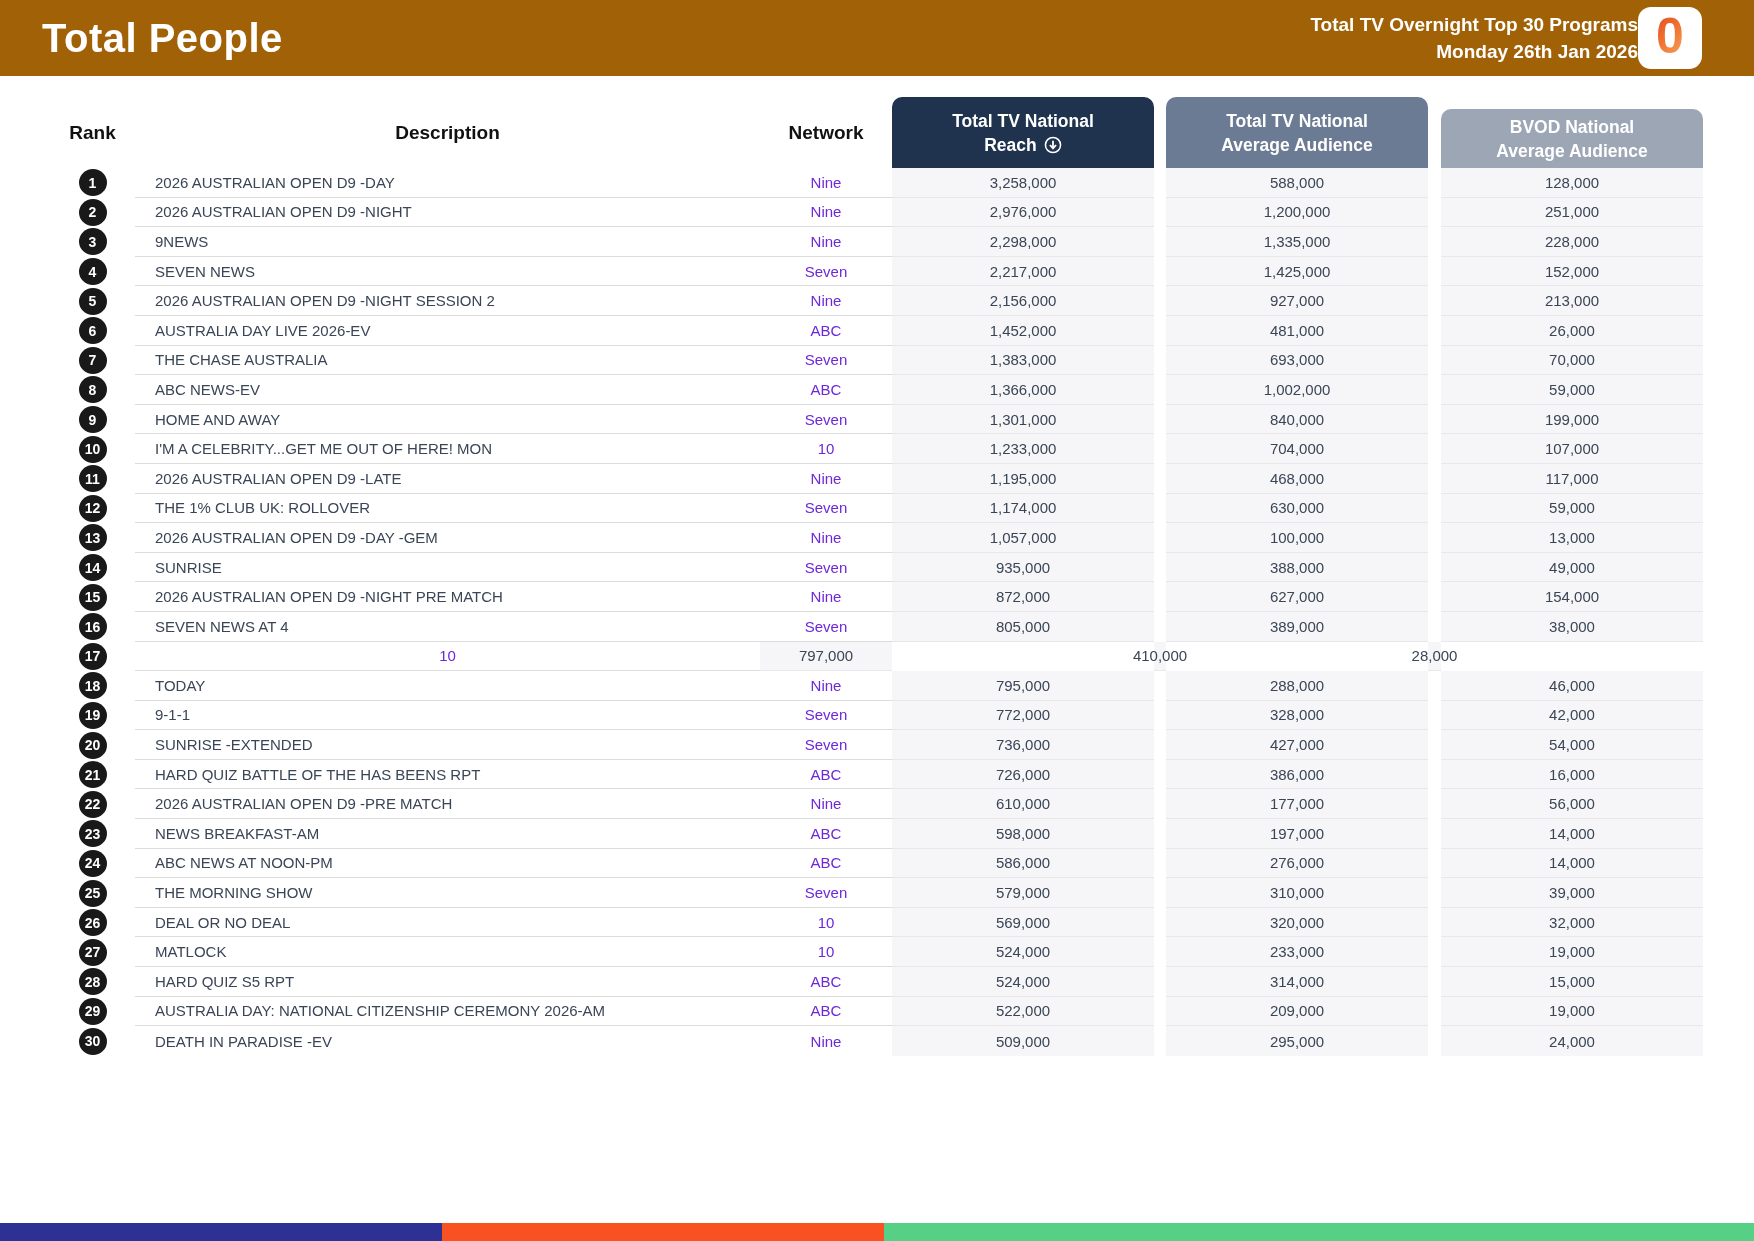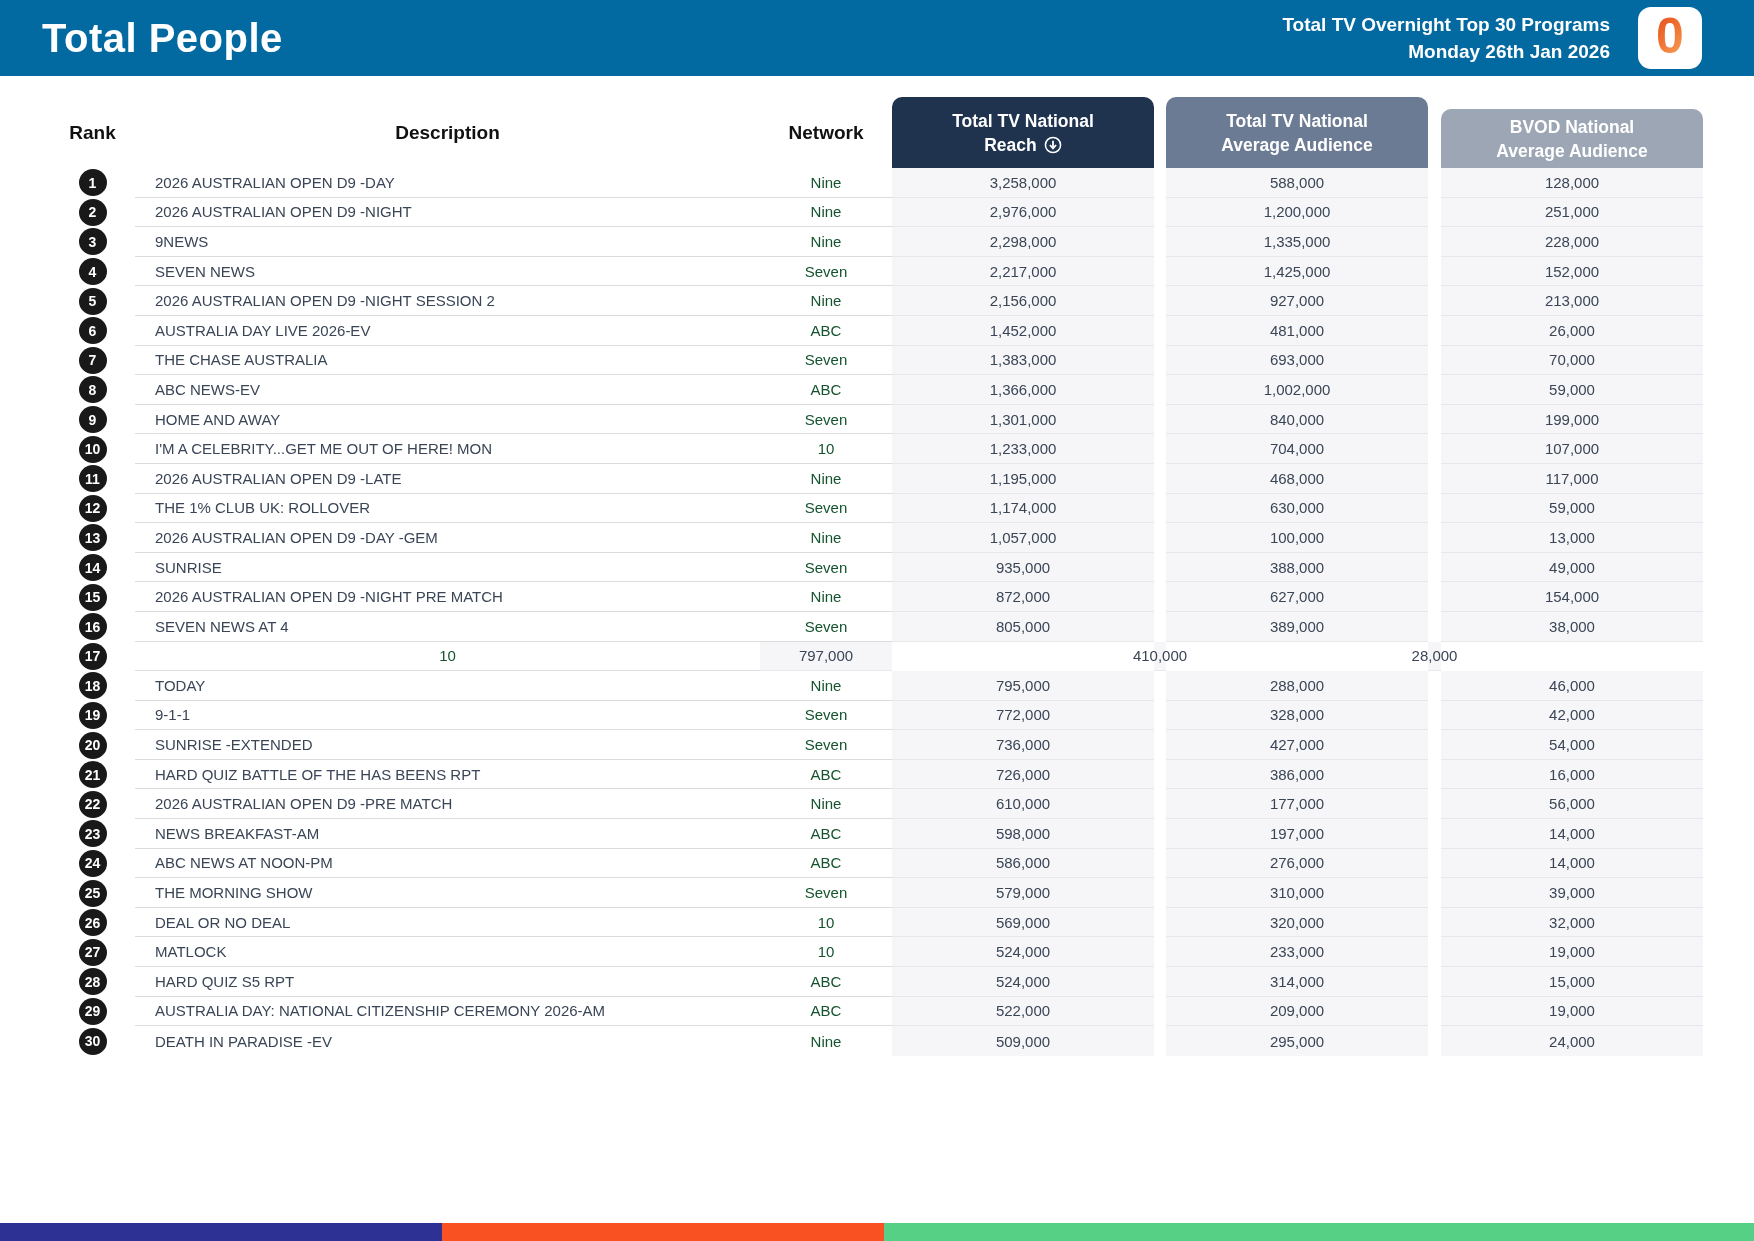--- a/index.html
+++ b/index.html
@@ -14,38 +14,38 @@
     overflow: hidden;
     font-family: "Liberation Sans", sans-serif;
   }
 
   
   .banner {
     position: absolute;
     top: 0; left: 0;
     width: 100%;
     height: 76px;
-    background: #0369a1;
+    background: #a16207;
     display: flex;
     align-items: center;
   }
   .banner-title {
     color: #ffffff;
     font-size: 40px;
     font-weight: bold;
     margin-left: 42px;
     letter-spacing: 0.5px;
     white-space: nowrap;
   }
   .banner-right {
     margin-left: auto;
     margin-right: 52px;
     display: flex;
     align-items: center;
-    gap: 28px;
+    gap: 0;
   }
   .banner-sub {
     text-align: right;
     color: #ffffff;
     font-weight: bold;
     font-size: 19px;
     line-height: 27px;
     white-space: nowrap;
   }
   .logo-tile {
@@ -135,21 +135,21 @@
     color: #3A4556;
     border-bottom: 1px solid #DCDCDC;
     white-space: nowrap;
     overflow: hidden;
   }
   .net-cell {
     display: flex;
     align-items: center;
     justify-content: center;
     font-size: 15px;
-    color: #14532d;
+    color: #6d28d9;
     border-bottom: 1px solid #DCDCDC;
   }
   .num-cell {
     display: flex;
     align-items: center;
     justify-content: center;
     font-size: 15px;
     color: #3A4556;
     background: #F6F6F8;
     border-bottom: 1px solid #E8E8EC;

